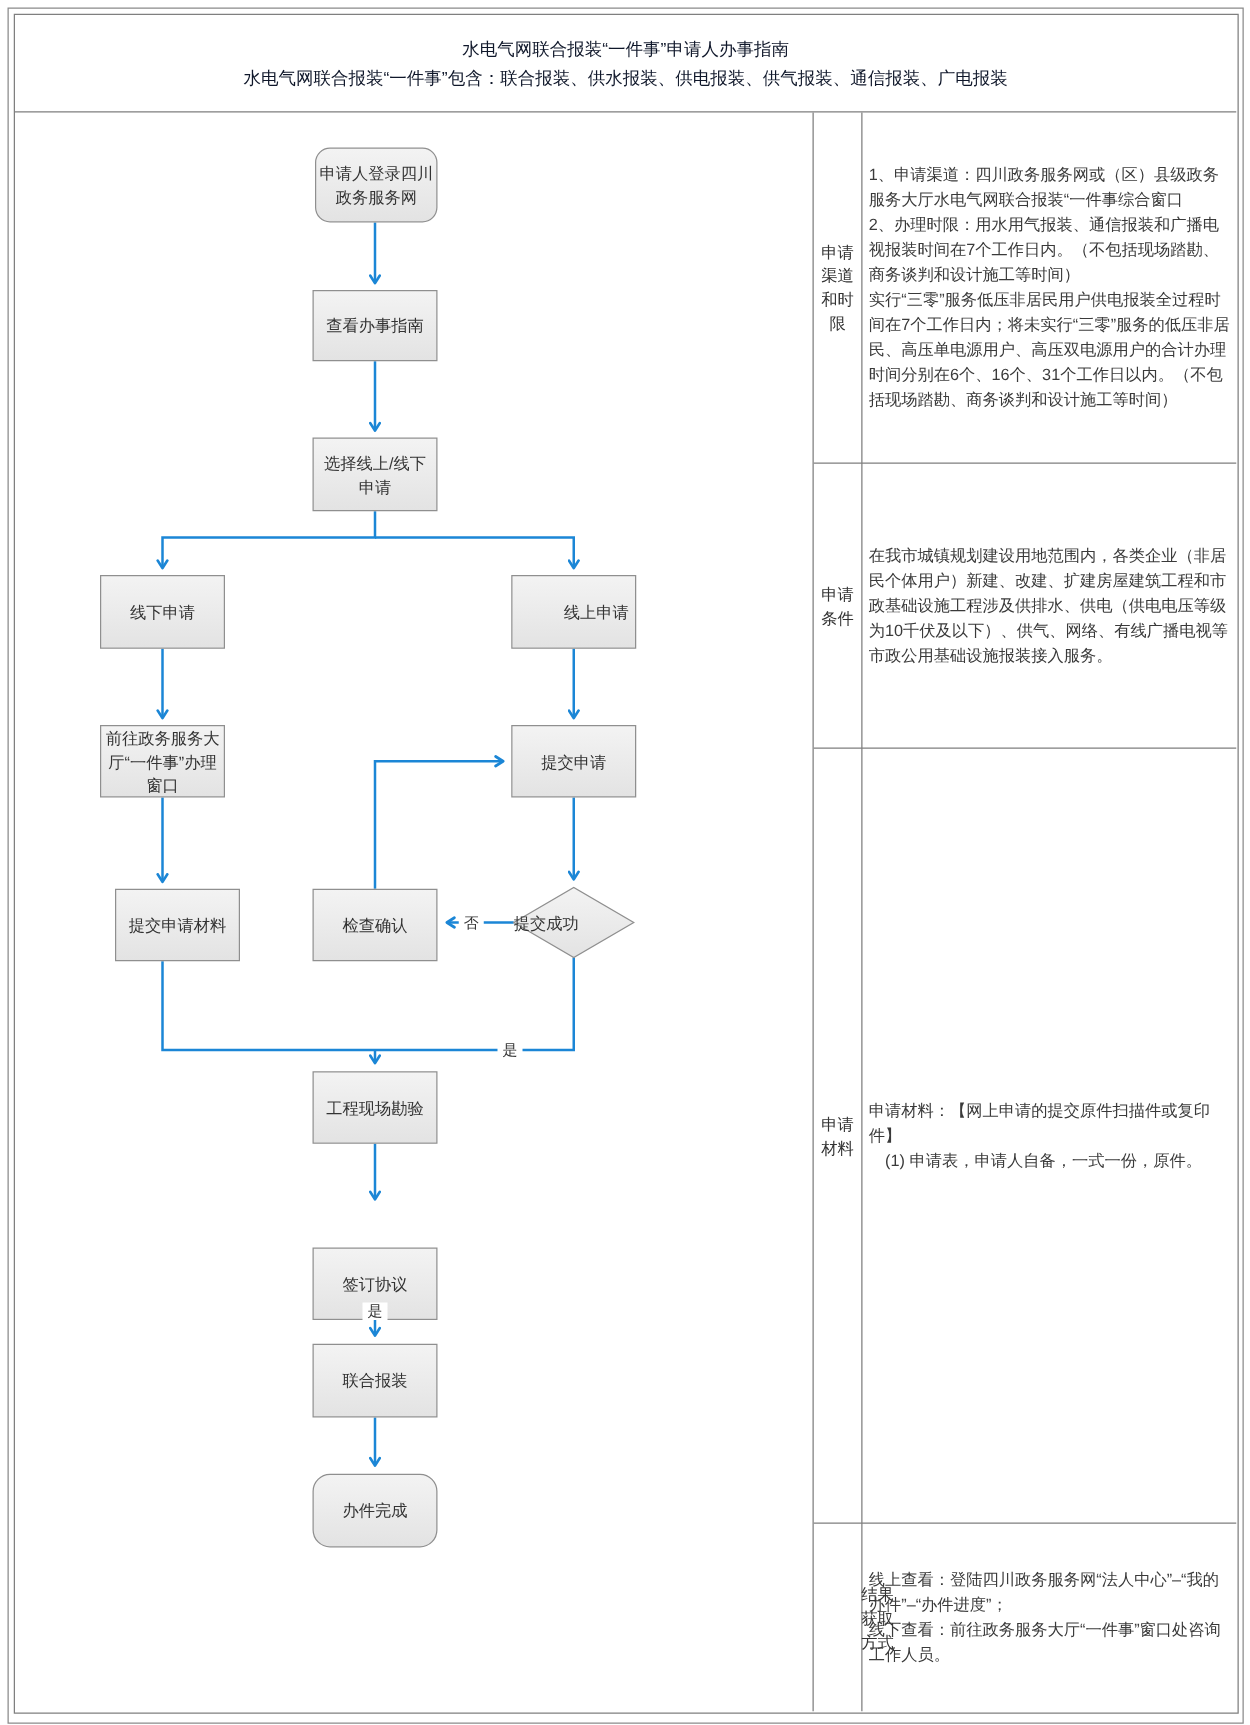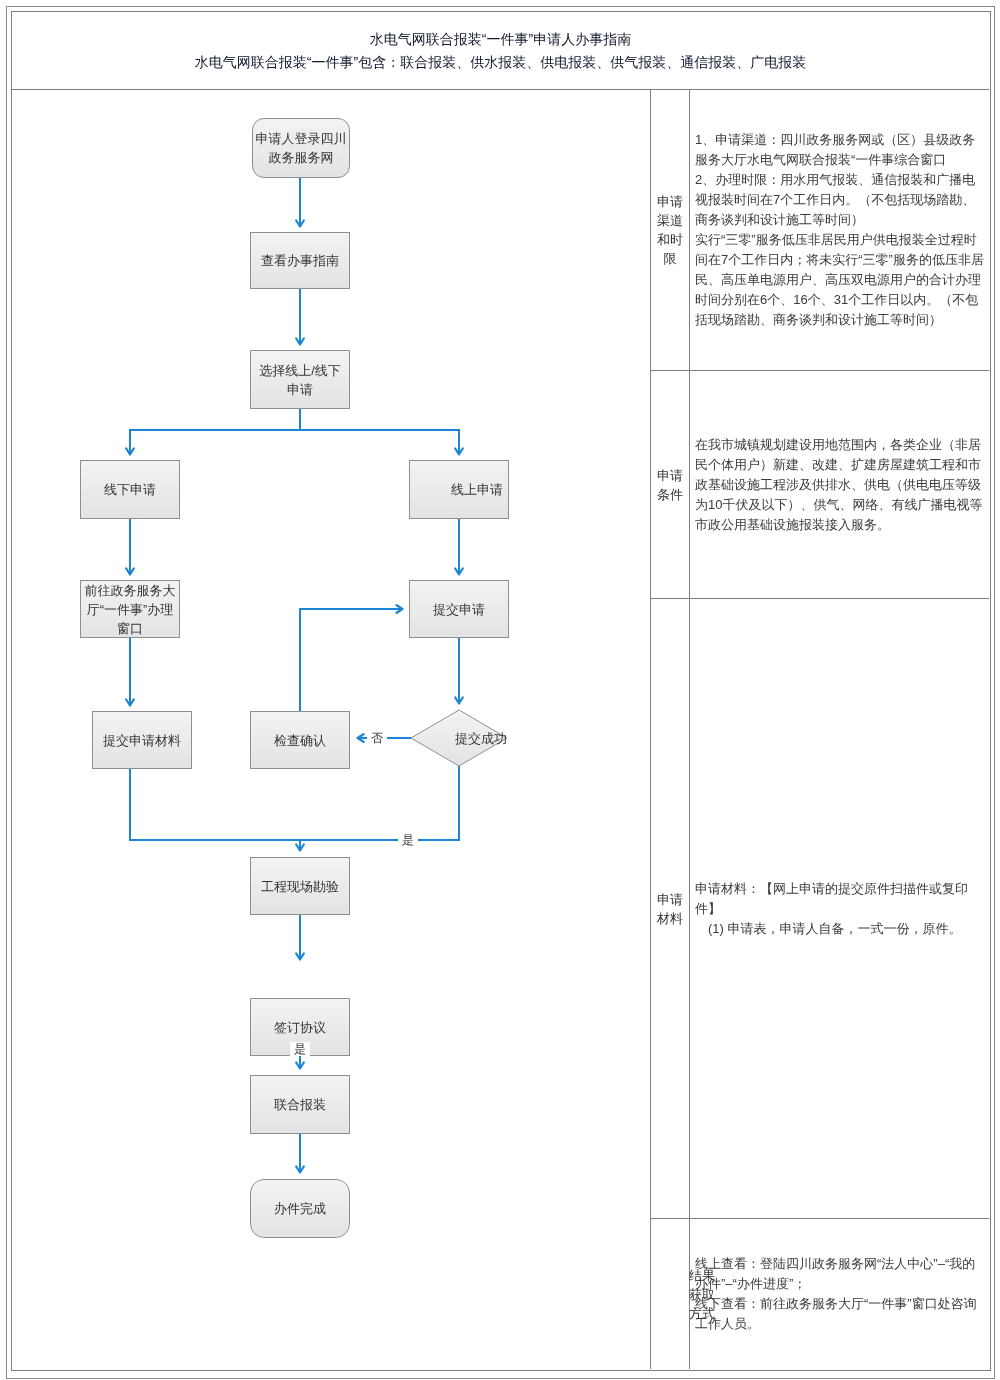--- a/index.html
+++ b/index.html
@@ -21,21 +21,21 @@
   .tbl-label{position:absolute;left:651px;width:38px;display:flex;align-items:center;justify-content:center;text-align:center;font-size:13px;line-height:19px;color:#333;padding:0;}
   .tbl-label span{display:block;width:28px;}
   .tbl-content{position:absolute;left:690px;width:299px;display:flex;align-items:center;font-size:13px;line-height:20px;color:#3a3a3a;}
   .tbl-content span{display:block;padding:0 4px 0 5px;white-space:pre-wrap;word-break:break-all;}
 
   
   .node{position:absolute;border:1px solid #8f8f8f;background:linear-gradient(180deg,#f3f3f3 0%,#e3e3e3 100%);display:flex;align-items:center;justify-content:center;text-align:center;box-sizing:border-box;}
   .node-text{font-size:13px;line-height:19px;color:#333;white-space:pre-line;}
   .rounded-start{border-radius:12px;}
   .rounded-end{border-radius:14px;}
-  .diamond-text{position:absolute;border:none;background:transparent;display:flex;align-items:center;justify-content:flex-end;}
+  .diamond-text{position:absolute;border:none;background:transparent;display:flex;align-items:center;justify-content:flex-start;}
 
   
   .connectors{position:absolute;left:0;top:0;pointer-events:none;}
 
   
   .edge-label{position:absolute;transform:translate(-50%,-50%);background:#fff;padding:0 4px;font-size:12px;line-height:14px;color:#333;}
 </style>
 </head>
 <body>
 

